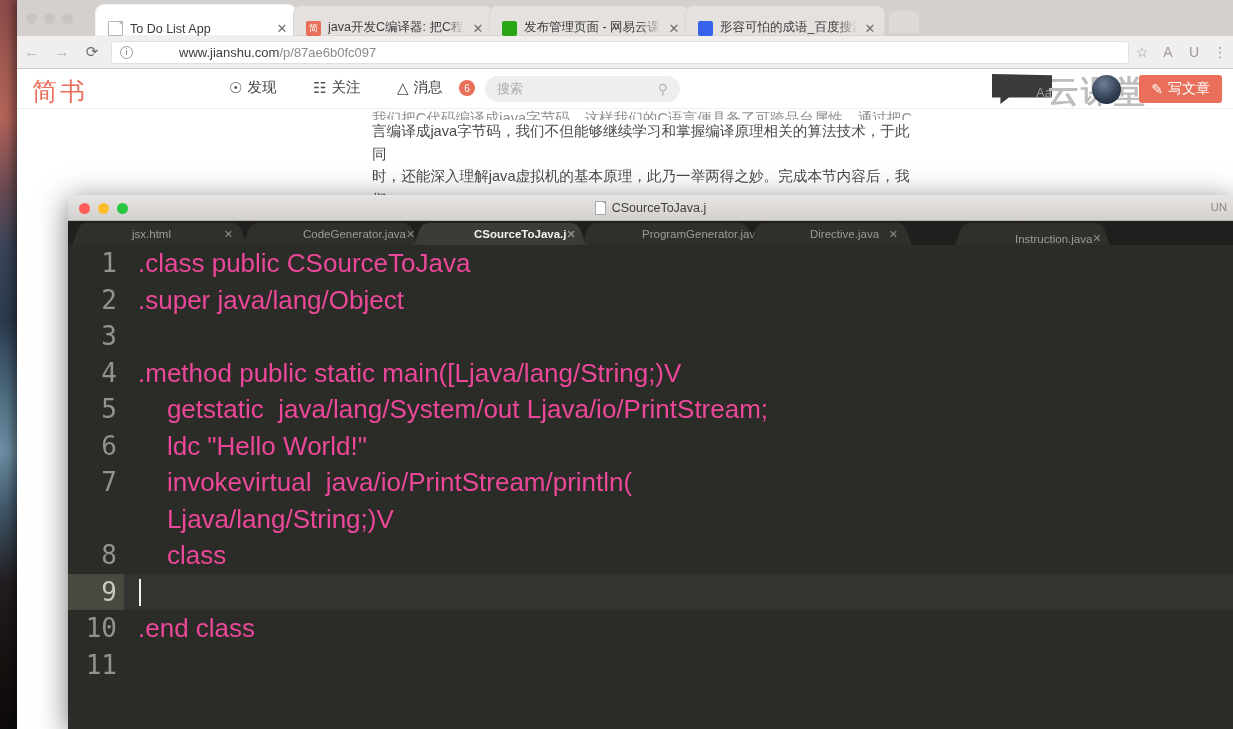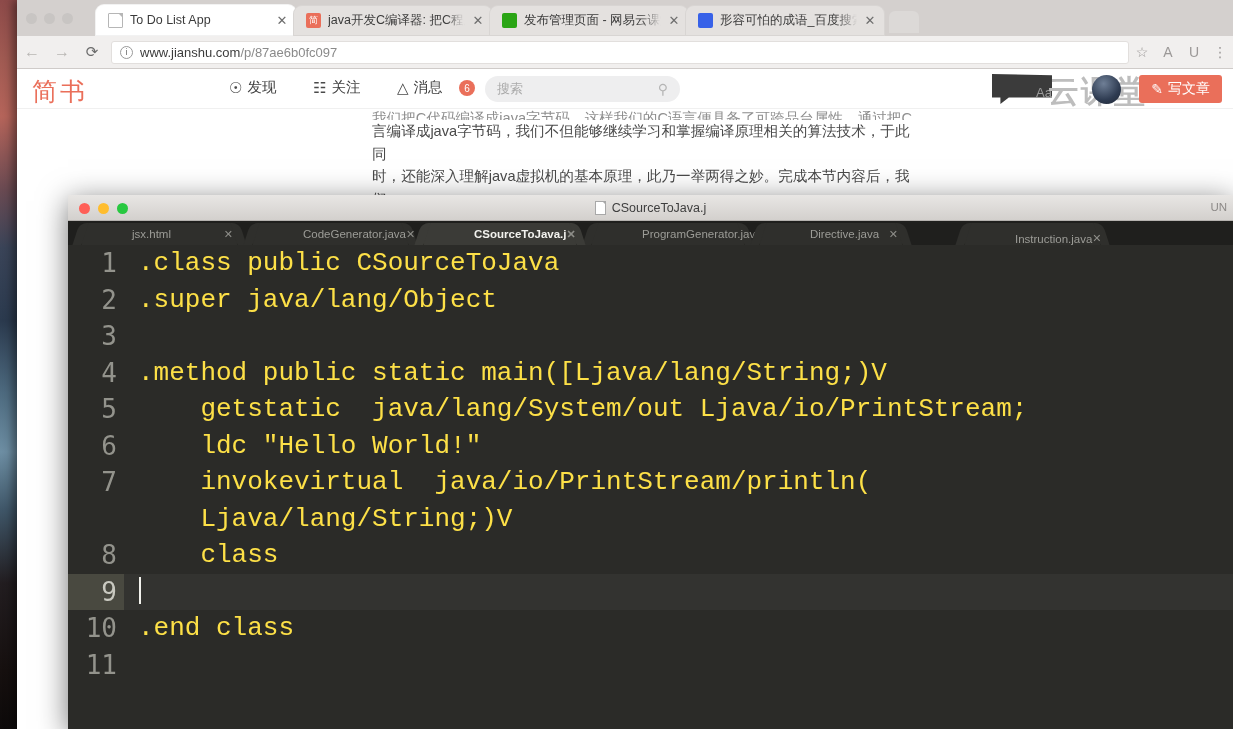--- a/index.html
+++ b/index.html
@@ -33,21 +33,21 @@
     position: absolute; left: 0; top: 0; width: 1216px; height: 36px;
     background: #d4d0ce;
   }
   .winbtns { position:absolute; left:9px; top:13px; display:flex; gap:7px; }
   .winbtn { width:11px; height:11px; border-radius:50%; background:#c8c5c3; }
 
   .btab {
     position: absolute; top: 5px; height: 31px;
     background: #e4e1df;
     border-radius: 9px 9px 0 0;
-    display: flex; align-items: center;
+    display: flex; align-items: flex-end;
     padding: 0 7px 0 13px;
     font-size: 12.5px; color: #3b3b3b;
     overflow: hidden;
     box-shadow: inset 0 0 0 1px rgba(0,0,0,.05);
   }
   .btab.active { background: #ffffff; top: 4px; height: 32px; }
   .btab .fav {
     width: 15px; height: 15px; flex: 0 0 15px; margin-right: 7px;
     border-radius: 2px; display:flex; align-items:center; justify-content:center;
     font-size: 9px; color:#fff; line-height:1;
@@ -91,21 +91,21 @@
     flex:1 1 auto; height:23px; background:#fff; border-radius:3px;
     margin:0 0 0 4px; display:flex; align-items:center;
     padding:0 8px; font-size:13px; color:#8a8a8a;
     border:1px solid #e2dfdd;
   }
   #urlbox .infoi {
     width:13px;height:13px;border:1px solid #9a9a9a;border-radius:50%;
     font-size:9px;line-height:11px;text-align:center;color:#6b6b6b;margin-right:7px;
     flex:0 0 13px;
   }
-  #urlbox .host { color:#3c3c3c; }
+  #urlbox .host { color:#3c3c3c;margin-left:39px; }
   .omni-icon { width:26px;text-align:center;font-size:14px;color:#9b9897; }
 
   
   #page { position:absolute; left:0; top:69px; width:1216px; height:660px; background:#fff; }
   #jsnav {
     position:absolute;left:0;top:0;width:1216px;height:40px;
     background:#fff; border-bottom:1px solid #f0f0f0;
   }
   #logo {
     position:absolute; left:15px; top:6px;
@@ -226,22 +226,22 @@
   .crow.cur { background:#333330; }
   .crow .gut {
     position:absolute; left:0; top:0; width:56px; height:36.5px;
     text-align:right; padding-right:7px;
     font-family:"DejaVu Sans Mono", monospace;
     font-size:26px; line-height:36.5px; color:#93938c;
   }
   .crow.cur .gut { background:#494940; color:#c9c9c0; }
   .crow .ctx {
     position:absolute; left:70px; top:0; height:36.5px;
-    font-family:Liberation Mono, monospace;
-    font-size:26px; line-height:36.5px; color:#fde047;
+    font-family:Liberation Sans, sans-serif;
+    font-size:26px; line-height:36.5px; color:#ec4899;
     white-space:pre;
   }
   .caret {
     display:inline-block; width:2px; height:27px; background:#f2f2ec;
     vertical-align:-5px; margin-left:1px;
   }
 </style>
 </head>
 <body>
 

